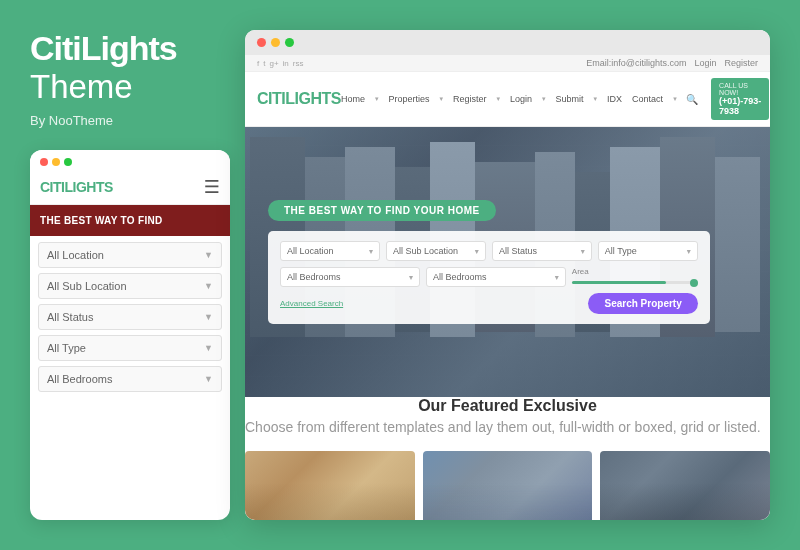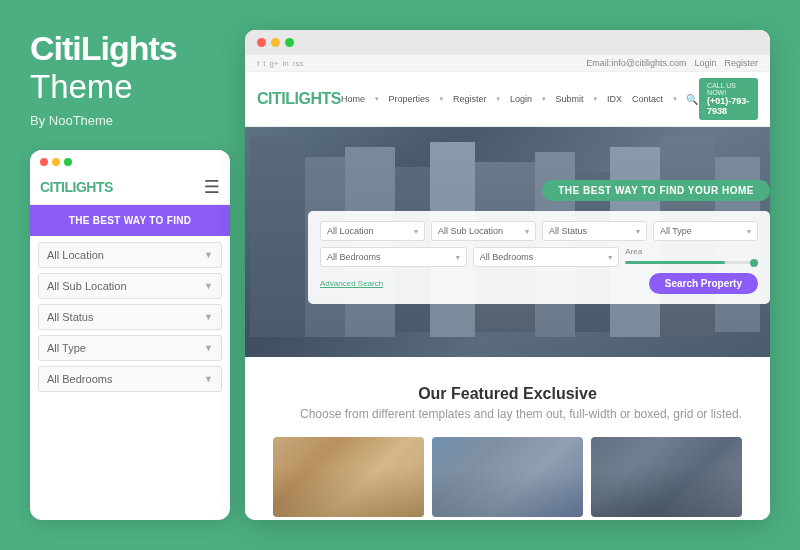--- a/index.html
+++ b/index.html
@@ -87,23 +87,22 @@
     }
     .mobile-logo span {
       color: #4CAF81;
     }
     .mobile-hamburger {
       font-size: 18px;
       color: #555;
       cursor: pointer;
     }
     .mobile-hero {
-      background: #8b5cf6;
+      background: #7f1d1d;
       padding: 10px;
-      text-align: center;
     }
     .mobile-hero-text {
       font-size: 10px;
       font-weight: 700;
       color: #fff;
       letter-spacing: 0.3px;
     }
     .mobile-search-form {
       padding: 6px 8px;
       background: #fff;
@@ -220,48 +219,50 @@
       cursor: pointer;
     }
     .nav-caret {
       font-size: 7px;
       color: #aaa;
     }
     .site-nav-right {
       display: flex;
       align-items: flex-end;
       gap: 8px;
+      margin-left: 12px;
     }
     .phone-box {
       background: #4CAF81;
       color: #fff;
       padding: 4px 8px;
       border-radius: 3px;
       font-size: 9px;
       font-weight: 700;
     }
     .phone-label {
       font-size: 7px;
       font-weight: 400;
       opacity: 0.85;
     }
 
     
     .site-hero {
       position: relative;
-      height: 230px;
+      height: 270px;
       background: linear-gradient(rgba(60,80,100,0.45), rgba(40,60,80,0.5)),
                   repeating-linear-gradient(0deg, transparent, transparent 20px, rgba(255,255,255,0.01) 20px, rgba(255,255,255,0.01) 21px),
                   linear-gradient(135deg, #7a8fa0 0%, #556070 30%, #8a9aaa 60%, #6a7a8a 100%);
       flex-shrink: 0;
       display: flex;
       flex-direction: column;
-      align-items: flex-end;
+      align-items: flex-start;
       justify-content: center;
       overflow: hidden;
+      padding-left: 23px;
     }
     
     .hero-city {
       position: absolute;
       bottom: 0;
       left: 0; right: 0;
       height: 100%;
       background:
         
         linear-gradient(to bottom, #5a6a7a, #4a5a6a) 5px 10px / 55px 200px no-repeat,
@@ -364,35 +365,35 @@
       border-radius: 20px;
       padding: 5px 16px;
       font-size: 10px;
       font-weight: 600;
       cursor: pointer;
     }
 
     
     .site-featured {
       background: #fff;
-      padding: 28px;
+      padding: 0;
       flex: 1;
       overflow: hidden;
     }
     .featured-title {
       font-size: 16px;
       font-weight: 700;
       color: #333;
       text-align: center;
       margin-bottom: 4px;
     }
     .featured-subtitle {
-      font-size: 12px;
+      font-size: 14px;
       color: #999;
-      text-align: right;
+      text-align: left;
       margin-bottom: 16px;
     }
     .featured-grid {
       display: flex;
       gap: 8px;
     }
     .featured-card {
       flex: 1;
       height: 80px;
       border-radius: 4px;

